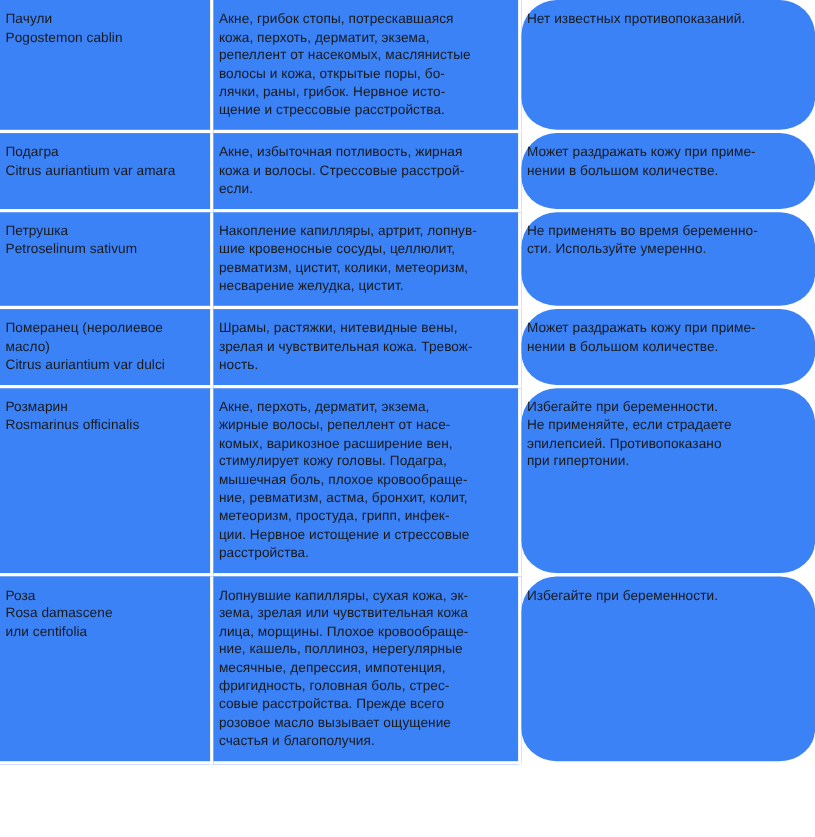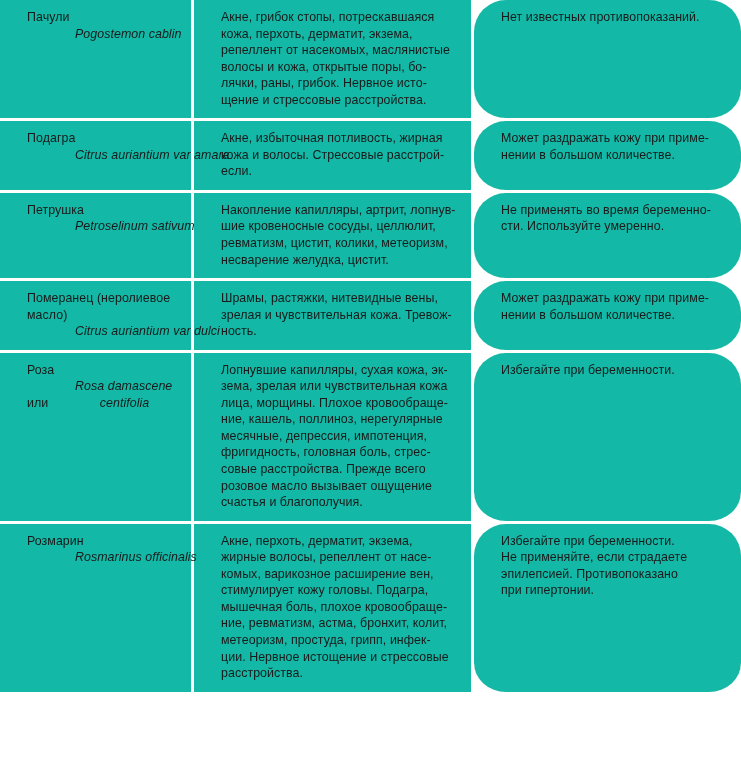--- a/index.html
+++ b/index.html
@@ -22,42 +22,40 @@
     border-spacing: 0;
     background: #ffffff;
     table-layout: fixed;
   }
 
   .oil-table col.c-name  { width: 194px; }
   .oil-table col.c-uses  { width: 280px; }
   .oil-table col.c-warn  { width: 267px; }
 
   .oil-table td {
-    background: #14b8a6;
+    background: #3b82f6;
     vertical-align: top;
-    padding: 9px 11px 10px 27px;
+    padding: 9px 11px 10px 5px;
     border-right: 3px solid #ffffff;
     border-bottom: 3px solid #ffffff;
     font-size: 12.4px;
     line-height: 16.55px;
     letter-spacing: 0.005em;
   }
   .oil-table tr td:last-child {
     border-right: none;
     border-radius: 32px;
   }
 
   .cell-line {
     display: block;
     white-space: pre;
   }
 
   .sci {
-    font-style: italic;
-    margin-left: 48px;
   }
 
   .name-cell {
     padding-top: 10px;
   }
 
   
   .oil-table tr:first-child td {
     padding-top: 9px;
   }
@@ -131,41 +129,20 @@
           <span class="cell-line">зрелая и чувствительная кожа. Тревож-</span>
           <span class="cell-line">ность.</span>
         </td>
         <td>
           <span class="cell-line">Может раздражать кожу при приме-</span>
           <span class="cell-line">нении в большом количестве.</span>
         </td>
       </tr>
       <tr>
         <td class="name-cell">
-          <span class="cell-line">Роза</span>
-          <span class="cell-line"><span class="sci">Rosa damascene</span></span>
-          <span class="cell-line"><span>или </span><span class="sci">centifolia</span></span>
-        </td>
-        <td>
-          <span class="cell-line">Лопнувшие капилляры, сухая кожа, эк-</span>
-          <span class="cell-line">зема, зрелая или чувствительная кожа</span>
-          <span class="cell-line">лица, морщины. Плохое кровообраще-</span>
-          <span class="cell-line">ние, кашель, поллиноз, нерегулярные</span>
-          <span class="cell-line">месячные, депрессия, импотенция,</span>
-          <span class="cell-line">фригидность, головная боль, стрес-</span>
-          <span class="cell-line">совые расстройства. Прежде всего</span>
-          <span class="cell-line">розовое масло вызывает ощущение</span>
-          <span class="cell-line">счастья и благополучия.</span>
-        </td>
-        <td>
-          <span class="cell-line">Избегайте при беременности.</span>
-        </td>
-      </tr>
-      <tr>
-        <td class="name-cell">
           <span class="cell-line">Розмарин</span>
           <span class="cell-line"><span class="sci">Rosmarinus officinalis</span></span>
         </td>
         <td>
           <span class="cell-line">Акне, перхоть, дерматит, экзема,</span>
           <span class="cell-line">жирные волосы, репеллент от насе-</span>
           <span class="cell-line">комых, варикозное расширение вен,</span>
           <span class="cell-line">стимулирует кожу головы. Подагра,</span>
           <span class="cell-line">мышечная боль, плохое кровообраще-</span>
           <span class="cell-line">ние, ревматизм, астма, бронхит, колит,</span>
@@ -173,14 +150,35 @@
           <span class="cell-line">ции. Нервное истощение и стрессовые</span>
           <span class="cell-line">расстройства.</span>
         </td>
         <td>
           <span class="cell-line">Избегайте при беременности.</span>
           <span class="cell-line">Не применяйте, если страдаете</span>
           <span class="cell-line">эпилепсией. Противопоказано</span>
           <span class="cell-line">при гипертонии.</span>
         </td>
       </tr>
+      <tr>
+        <td class="name-cell">
+          <span class="cell-line">Роза</span>
+          <span class="cell-line"><span class="sci">Rosa damascene</span></span>
+          <span class="cell-line"><span>или </span><span class="sci">centifolia</span></span>
+        </td>
+        <td>
+          <span class="cell-line">Лопнувшие капилляры, сухая кожа, эк-</span>
+          <span class="cell-line">зема, зрелая или чувствительная кожа</span>
+          <span class="cell-line">лица, морщины. Плохое кровообраще-</span>
+          <span class="cell-line">ние, кашель, поллиноз, нерегулярные</span>
+          <span class="cell-line">месячные, депрессия, импотенция,</span>
+          <span class="cell-line">фригидность, головная боль, стрес-</span>
+          <span class="cell-line">совые расстройства. Прежде всего</span>
+          <span class="cell-line">розовое масло вызывает ощущение</span>
+          <span class="cell-line">счастья и благополучия.</span>
+        </td>
+        <td>
+          <span class="cell-line">Избегайте при беременности.</span>
+        </td>
+      </tr>
     </tbody>
 </table>
 
 </body></html>

